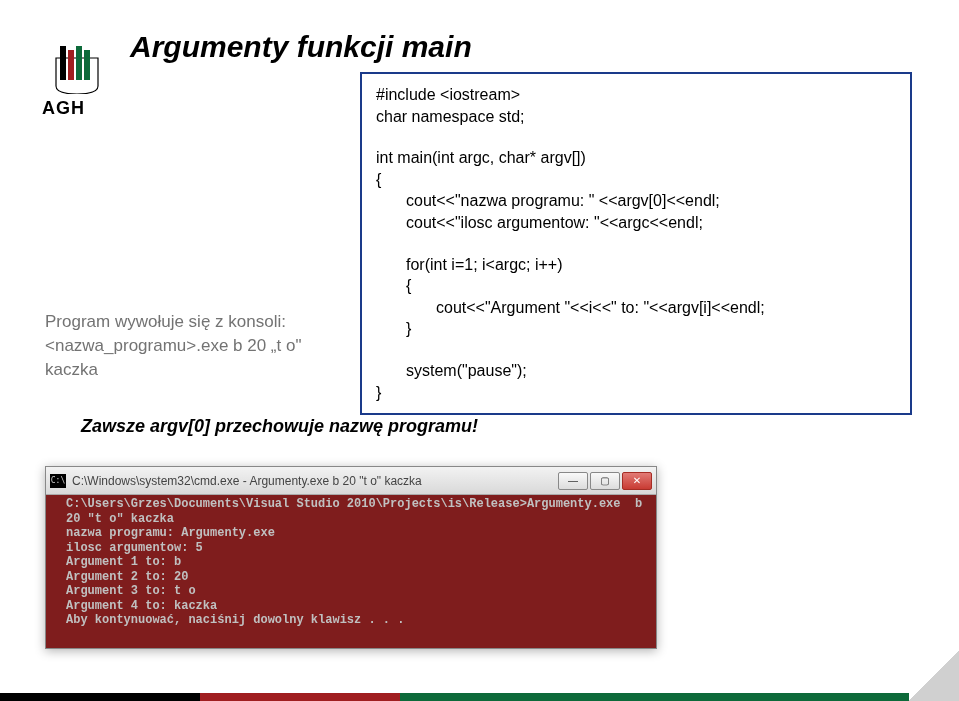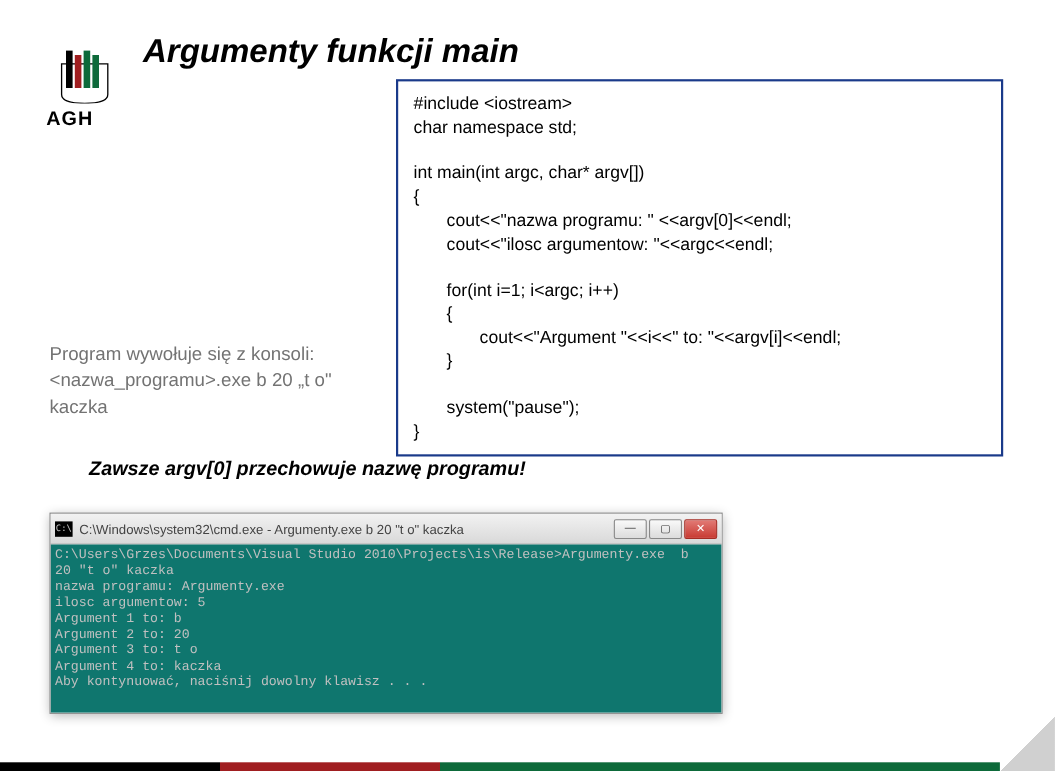--- a/index.html
+++ b/index.html
@@ -124,28 +124,29 @@
     justify-content: center;
     font-size: 10px;
     color: #333;
   }
   .win-btn.close {
     background: linear-gradient(#e27a75,#c83b33);
     color: #fff;
     border-color: #a52c24;
   }
   .console-body {
-    background: #0f766e;
+    background: #7f1d1d;
     color: #c0c0c0;
     font-family: "Lucida Console", "Courier New", monospace;
     font-size: 12px;
     line-height: 14.5px;
-    padding: 2px 4px;
+    padding: 2px 20px;
     height: calc(100% - 28px);
     white-space: pre;
+    font-weight: bold;
   }
   .footer-bar {
     position: absolute;
     bottom: 0;
     left: 0;
     width: 909px;
     height: 8px;
     display: flex;
   }
   .footer-bar .seg1 { background: #000; width: 22%; height: 8px; }

